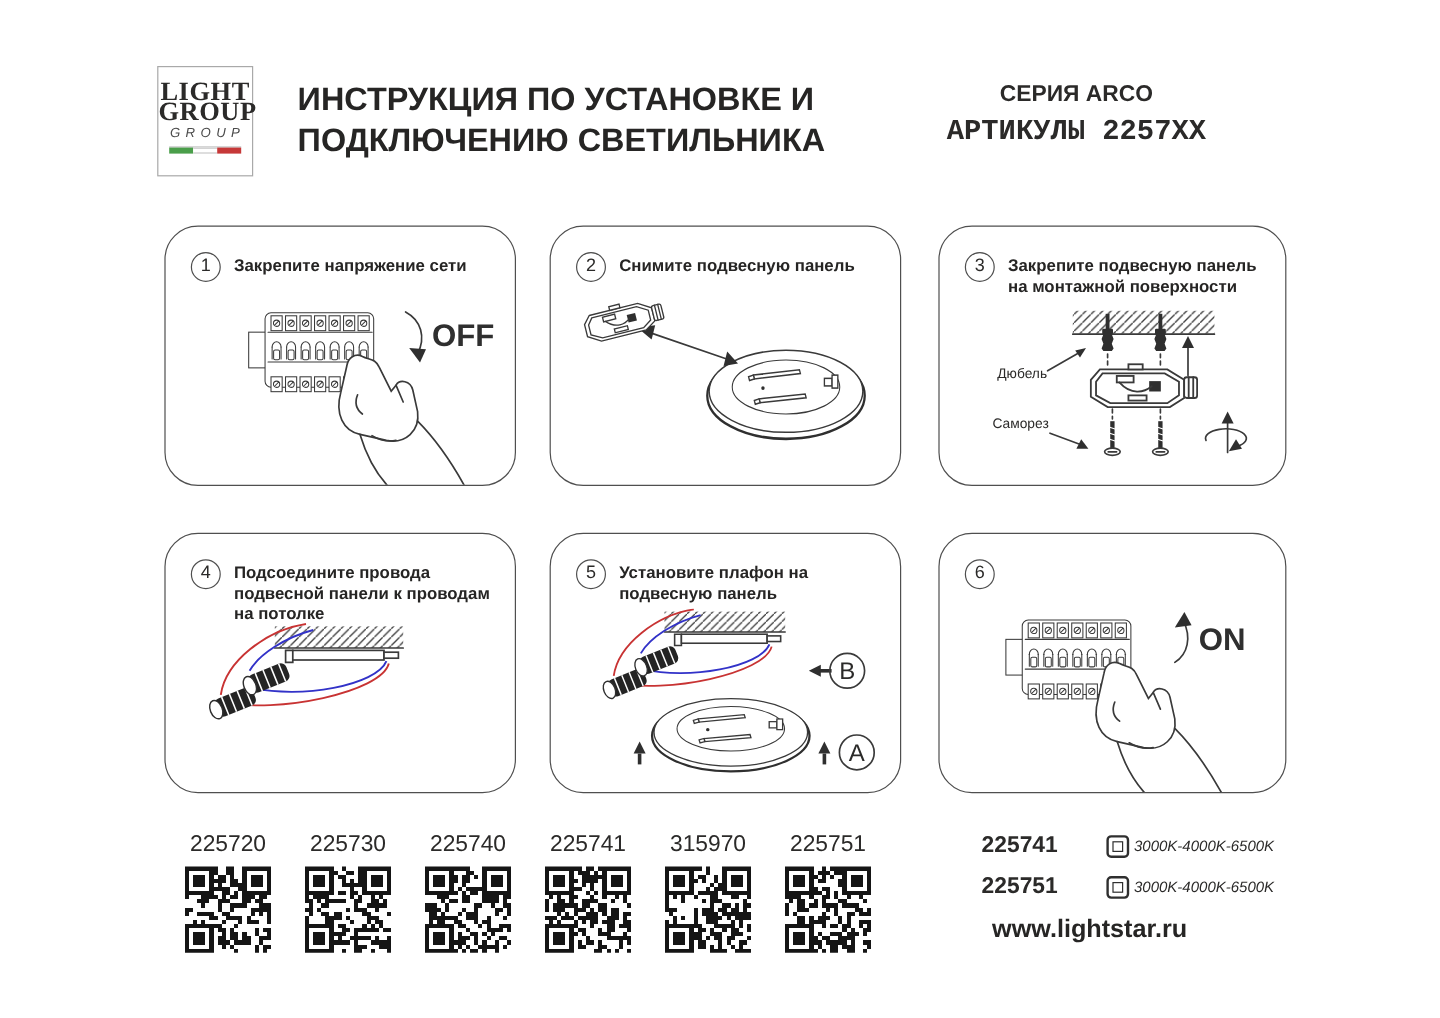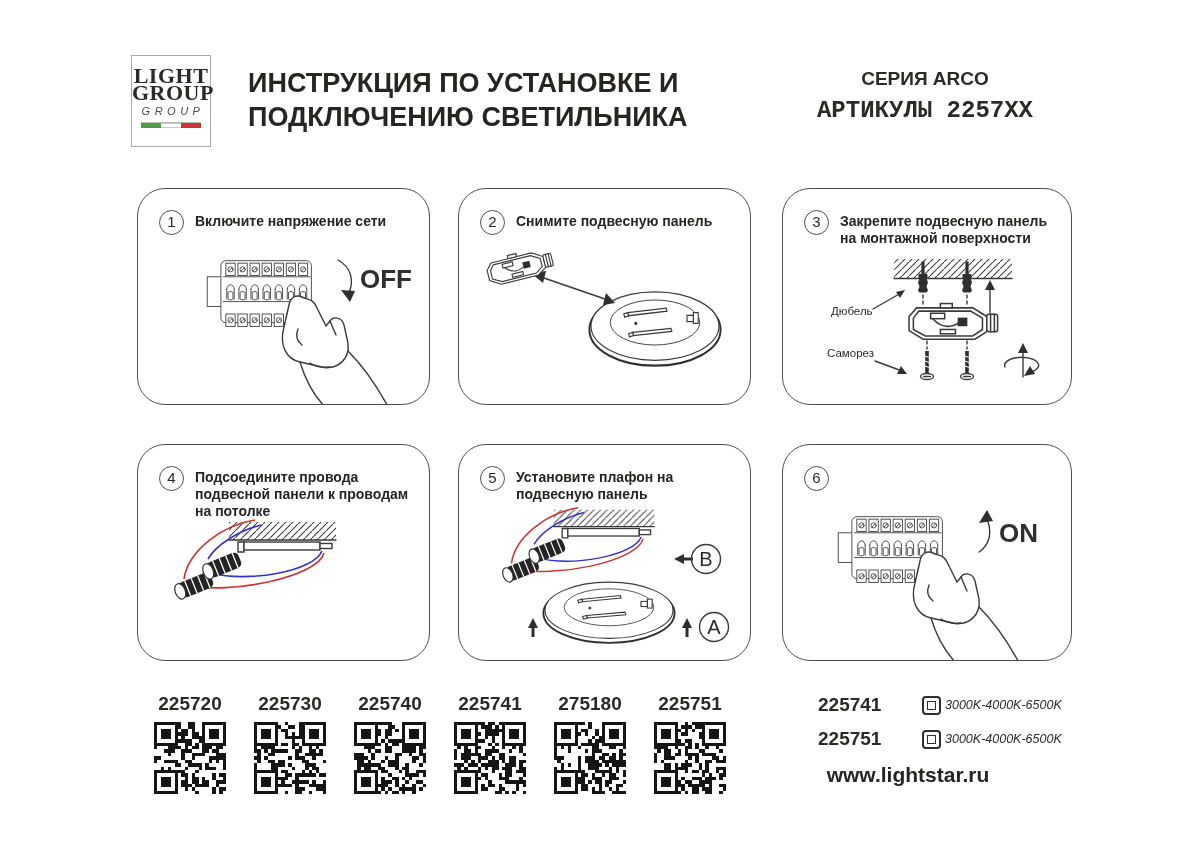--- a/index.html
+++ b/index.html
@@ -13,21 +13,21 @@
             font-size:22px;line-height:17px;letter-spacing:.5px;color:#2b2a29;}
   .logo-group{font-size:11px;letter-spacing:4.5px;color:#4a4a4a;margin-top:4px;padding-left:4px;font-style:italic;}
   .flag{display:flex;height:5px;margin:5px 9px 0 9px;border-top:1px solid #bbb;}
   .flag span{flex:1;height:5px;}
   .flag .fg{background:#4a9e4a;}
   .flag .fw{background:#fff;border-top:1px solid #c9c9c9;border-bottom:1px solid #c9c9c9;box-sizing:border-box;}
   .flag .fr{background:#c63838;}
 
   .main-title{position:absolute;left:248px;top:66px;font-size:27px;font-weight:700;
               line-height:34px;color:#262524;}
-  .series-block{position:absolute;left:780px;top:68px;width:290px;text-align:center;}
+  .series-block{position:absolute;left:752px;top:68px;width:290px;text-align:center;}
   .series{font-size:19px;font-weight:700;}
   .articles{font-size:24px;font-weight:700;margin-top:7px;font-family:Liberation Mono, monospace;}
 
   
   .panel{position:absolute;width:293px;height:217px;border:1.4px solid #4f4f4f;border-radius:28px;
          box-sizing:border-box;background:#fff;}
   .p1{left:137px;top:188px;} .p2{left:458px;top:188px;} .p3{left:782px;top:188px;width:290px;}
   .p4{left:137px;top:444px;} .p5{left:458px;top:444px;} .p6{left:782px;top:444px;width:290px;}
   .step-head{position:absolute;left:21px;top:21px;right:14px;display:flex;gap:11px;}
   .step-num{flex:0 0 25px;width:25px;height:25px;border:1.5px solid #4f4f4f;border-radius:50%;
@@ -42,21 +42,21 @@
   .f{fill:#2f2f2f;stroke:none;}
   .wr{stroke:#c83333;stroke-width:1.6;fill:none;}
   .wb{stroke:#3232c8;stroke-width:1.6;fill:none;}
   text.callout{font:700 26px "Liberation Sans","DejaVu Sans",sans-serif;fill:#2f2f2f;}
   text.lab{font:11.5px "Liberation Sans","DejaVu Sans",sans-serif;fill:#2b2a29;}
   text.mk{font:400 20px "Liberation Sans","DejaVu Sans",sans-serif;fill:#2b2a29;text-anchor:middle;}
 
   
   .qr-row{position:absolute;left:140px;top:693px;width:600px;display:flex;}
   .qr-item{width:100px;text-align:center;}
-  .qr-num{font-size:19px;font-weight:700;}
+  .qr-num{font-size:19px;font-weight:400;}
   .qr{width:72px;height:72px;margin:7px auto 0 auto;}
   .variant{position:absolute;left:818px;width:280px;display:flex;align-items:center;}
   .v1{top:694px;} .v2{top:728px;}
   .v-art{font-size:19px;font-weight:700;width:70px;}
   .cbx{display:inline-block;width:19px;height:19px;border:2px solid #2f2f2f;border-radius:4px;
        box-sizing:border-box;margin-left:34px;position:relative;}
   .cbx-in{position:absolute;left:3px;top:3px;width:9px;height:9px;border:1.5px solid #2f2f2f;
           box-sizing:border-box;}
   .v-temp{font-size:12.5px;margin-left:4px;font-style:italic;}
   .website{position:absolute;left:768px;top:763px;width:280px;text-align:center;
@@ -189,21 +189,21 @@
     <div>ПОДКЛЮЧЕНИЮ СВЕТИЛЬНИКА</div>
   </div>
   <div class="series-block">
     <div class="series">СЕРИЯ ARCO</div>
     <div class="articles">АРТИКУЛЫ 2257XX</div>
   </div>
 
   <div class="panel p1">
     <div class="step-head">
       <div class="step-num">1</div>
-      <div class="step-title">Включите напряжение сети</div>
+      <div class="step-title">Закрепите напряжение сети</div>
     </div>
     <svg class="ill" style="left:30px;top:55px" width="250" height="160" viewBox="0 0 250 160">
       <use href="#brk" transform="translate(38,8) scale(0.62)"></use>
       <use href="#hand" transform="translate(132,55)"></use>
       <path class="sn" stroke-width="2.4" d="M170,16 c13,7 17,21 10,35"></path>
       <polygon class="f" points="182,58 173,46 187,47"></polygon>
       <text class="callout" x="192" y="44">OFF</text>
     </svg>
   </div>
 
@@ -901,21 +901,21 @@
             <rect x="2" y="2" width="3" height="3"></rect>
             <rect x="14" y="0" width="7" height="7"></rect>
             <rect fill="#fff" x="15" y="1" width="5" height="5"></rect>
             <rect x="16" y="2" width="3" height="3"></rect>
             <rect x="0" y="14" width="7" height="7"></rect>
             <rect fill="#fff" x="1" y="15" width="5" height="5"></rect>
             <rect x="2" y="16" width="3" height="3"></rect>
           </svg></div>
     </div>
     <div class="qr-item">
-      <div class="qr-num">275180</div>
+      <div class="qr-num">315970</div>
       <div class="qr"><svg viewBox="0 0 21 21" width="100%" height="100%" shape-rendering="crispEdges" fill="#151515">
             <rect x="7" y="0" width="1" height="1"></rect>
             <rect x="8" y="0" width="1" height="1"></rect>
             <rect x="10" y="0" width="1" height="1"></rect>
             <rect x="10" y="1" width="1" height="1"></rect>
             <rect x="8" y="2" width="1" height="1"></rect>
             <rect x="9" y="2" width="1" height="1"></rect>
             <rect x="12" y="2" width="1" height="1"></rect>
             <rect x="7" y="3" width="1" height="1"></rect>
             <rect x="9" y="3" width="1" height="1"></rect>

